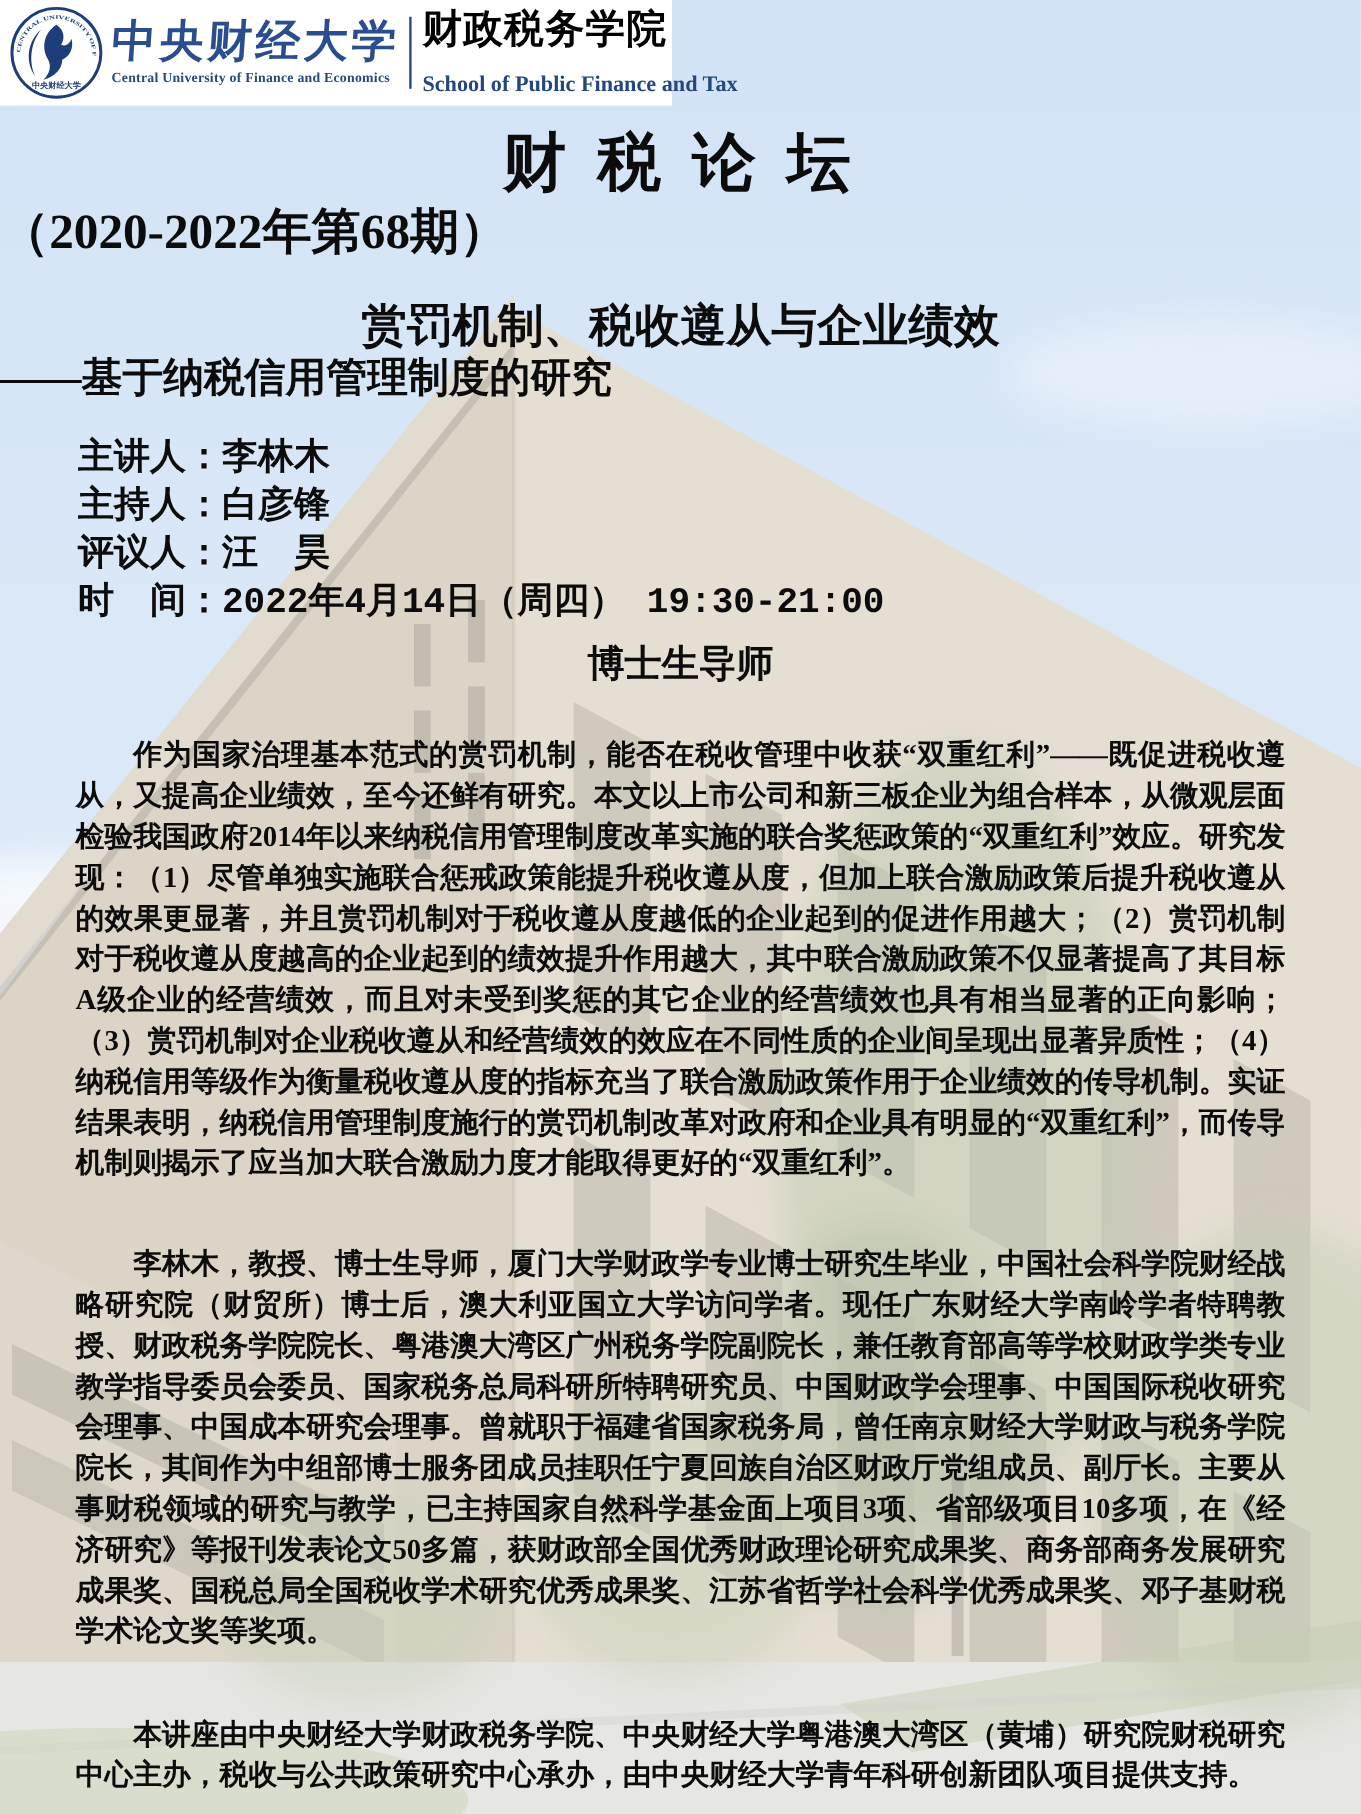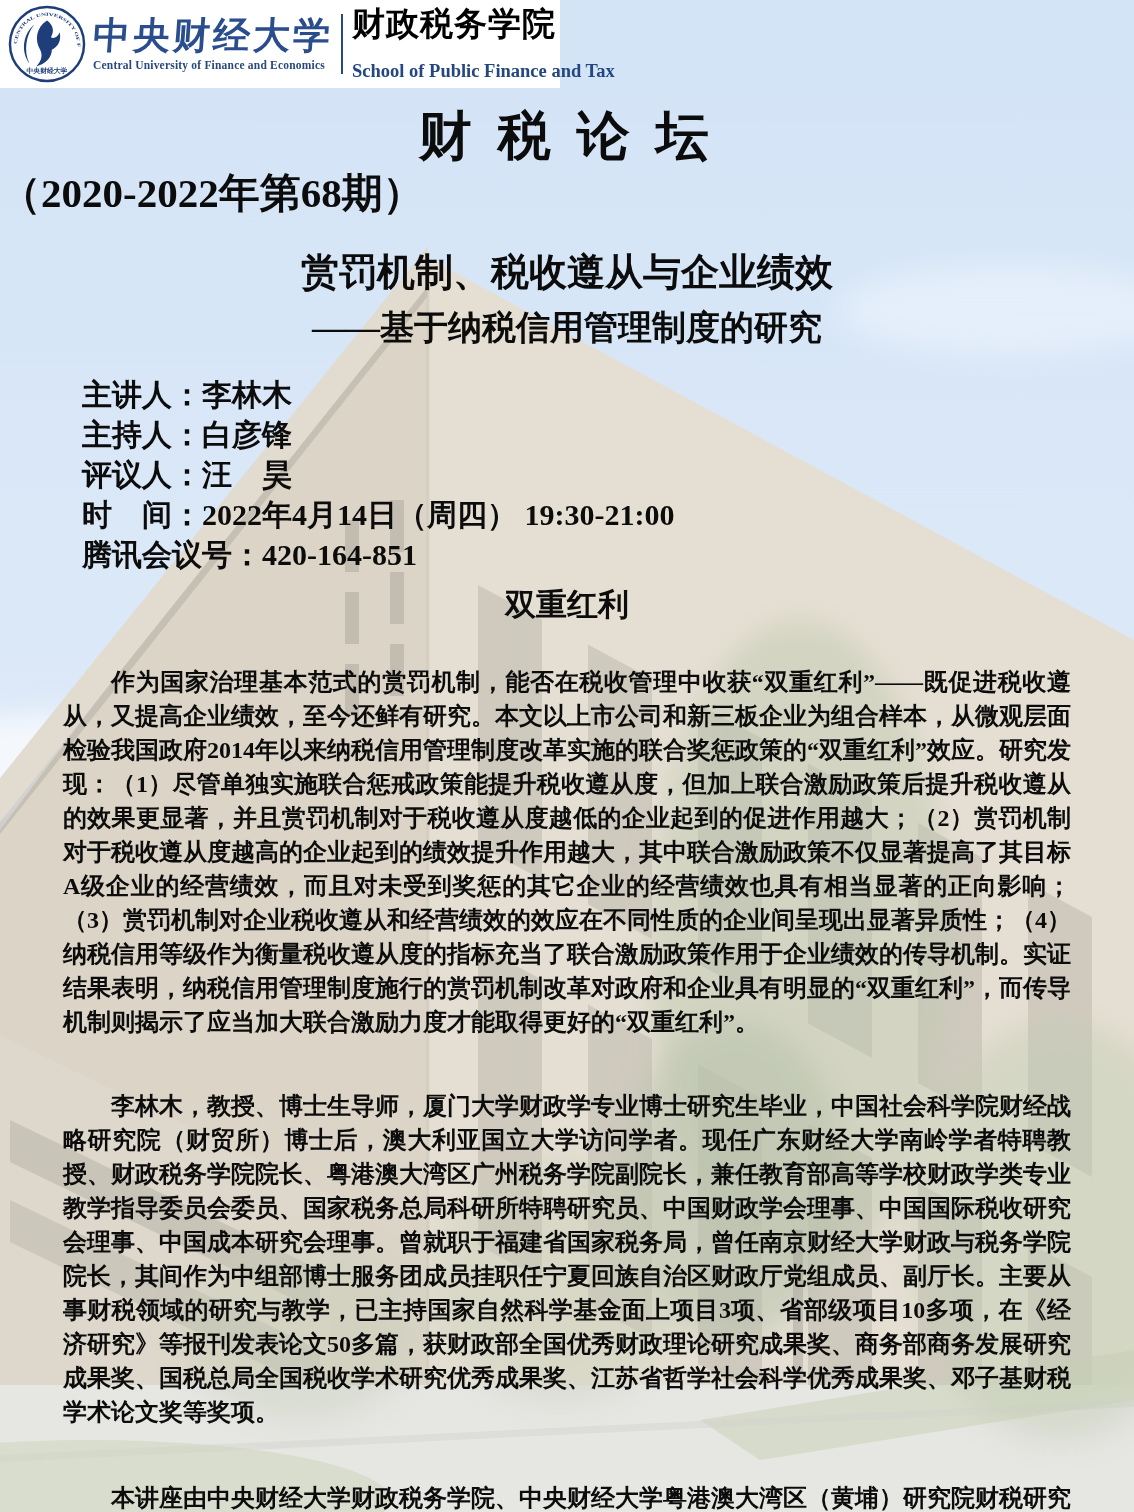--- a/index.html
+++ b/index.html
@@ -25,22 +25,22 @@
   .school-cn{
     font-size:33px;line-height:1.05;color:#000000;letter-spacing:1px;white-space:nowrap;
     font-family:"Liberation Sans","DejaVu Sans",sans-serif;
   }
   .school-en{font-size:18.5px;line-height:1;color:#24477f;margin-top:20px;white-space:nowrap;}
   
   .content{position:relative;z-index:1;padding-top:108px;}
   .forum-title{margin:0;text-align:center;font-size:53px;line-height:1.08;letter-spacing:.12em;}
   .forum-issue{text-align:left;font-size:41px;line-height:1.2;margin-top:4px;}
   .lecture-title{margin:32px 12px 0;text-align:center;font-size:38px;line-height:1.2;}
-  .lecture-subtitle{text-align:center;font-size:34px;line-height:1.2;margin-top:12px;}
-  .details{list-style:none;margin:26px 0 0;padding:0 0 0 82px;font-size:30px;line-height:40px;}
+  .lecture-subtitle{text-align:left;font-size:34px;line-height:1.2;}
+  .details{list-style:none;margin:26px 0 0;padding:0 0 0 65px;font-size:30px;line-height:40px;font-family:Liberation Mono, monospace;}
   .abstract-heading{margin:10px 0 0;text-align:center;font-size:31px;line-height:1.3;}
   .para{
     width:1008px;margin:40px auto 0;font-size:24px;line-height:34px;
     text-align:justify;text-indent:2em;
   }
   .bio{margin-top:50px;}
   .organizer{margin-top:52px;}
 </style>
 </head>
 <body>
@@ -143,23 +143,22 @@
     <div class="forum-issue">（2020-2022年第68期）</div>
 
     <h2 class="lecture-title">赏罚机制、税收遵从与企业绩效</h2>
     <div class="lecture-subtitle">——基于纳税信用管理制度的研究</div>
 
     <ul class="details">
       <li><span>主讲人：</span><span>李林木</span></li>
       <li><span>主持人：</span><span>白彦锋</span></li>
       <li><span>评议人：</span><span>汪　昊</span></li>
       <li><span>时　间：</span><span>2022年4月14日（周四） 19:30-21:00</span></li>
-      <li><span>腾讯会议号：</span><span>420-164-851</span></li>
     </ul>
 
-    <h3 class="abstract-heading">双重红利</h3>
+    <h3 class="abstract-heading">博士生导师</h3>
     <p class="para">作为国家治理基本范式的赏罚机制，能否在税收管理中收获“双重红利”——既促进税收遵从，又提高企业绩效，至今还鲜有研究。本文以上市公司和新三板企业为组合样本，从微观层面检验我国政府2014年以来纳税信用管理制度改革实施的联合奖惩政策的“双重红利”效应。研究发现：（1）尽管单独实施联合惩戒政策能提升税收遵从度，但加上联合激励政策后提升税收遵从的效果更显著，并且赏罚机制对于税收遵从度越低的企业起到的促进作用越大；（2）赏罚机制对于税收遵从度越高的企业起到的绩效提升作用越大，其中联合激励政策不仅显著提高了其目标A级企业的经营绩效，而且对未受到奖惩的其它企业的经营绩效也具有相当显著的正向影响；（3）赏罚机制对企业税收遵从和经营绩效的效应在不同性质的企业间呈现出显著异质性；（4）纳税信用等级作为衡量税收遵从度的指标充当了联合激励政策作用于企业绩效的传导机制。实证结果表明，纳税信用管理制度施行的赏罚机制改革对政府和企业具有明显的“双重红利”，而传导机制则揭示了应当加大联合激励力度才能取得更好的“双重红利”。</p>
 
     <p class="para bio">李林木，教授、博士生导师，厦门大学财政学专业博士研究生毕业，中国社会科学院财经战略研究院（财贸所）博士后，澳大利亚国立大学访问学者。现任广东财经大学南岭学者特聘教授、财政税务学院院长、粤港澳大湾区广州税务学院副院长，兼任教育部高等学校财政学类专业教学指导委员会委员、国家税务总局科研所特聘研究员、中国财政学会理事、中国国际税收研究会理事、中国成本研究会理事。曾就职于福建省国家税务局，曾任南京财经大学财政与税务学院院长，其间作为中组部博士服务团成员挂职任宁夏回族自治区财政厅党组成员、副厅长。主要从事财税领域的研究与教学，已主持国家自然科学基金面上项目3项、省部级项目10多项，在《经济研究》等报刊发表论文50多篇，获财政部全国优秀财政理论研究成果奖、商务部商务发展研究成果奖、国税总局全国税收学术研究优秀成果奖、江苏省哲学社会科学优秀成果奖、邓子基财税学术论文奖等奖项。</p>
 
     <p class="para organizer">本讲座由中央财经大学财政税务学院、中央财经大学粤港澳大湾区（黄埔）研究院财税研究中心主办，税收与公共政策研究中心承办，由中央财经大学青年科研创新团队项目提供支持。</p>
   </main>
 </div>
 
 </body></html>

